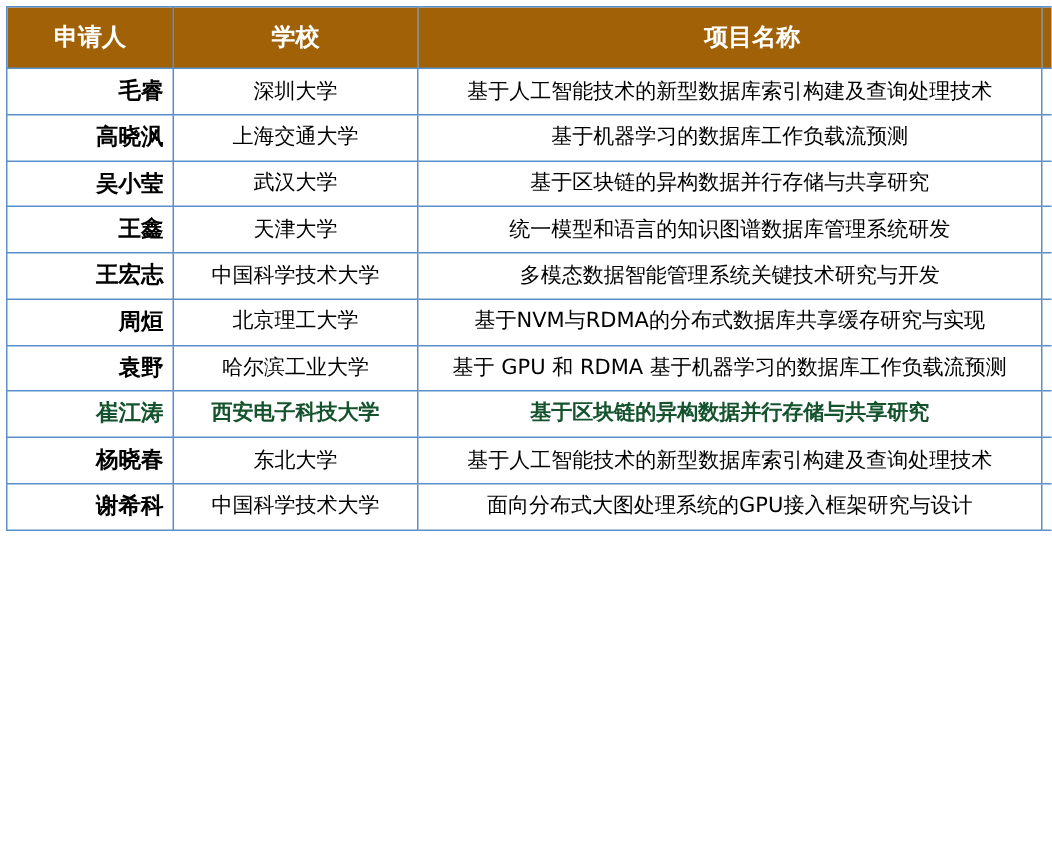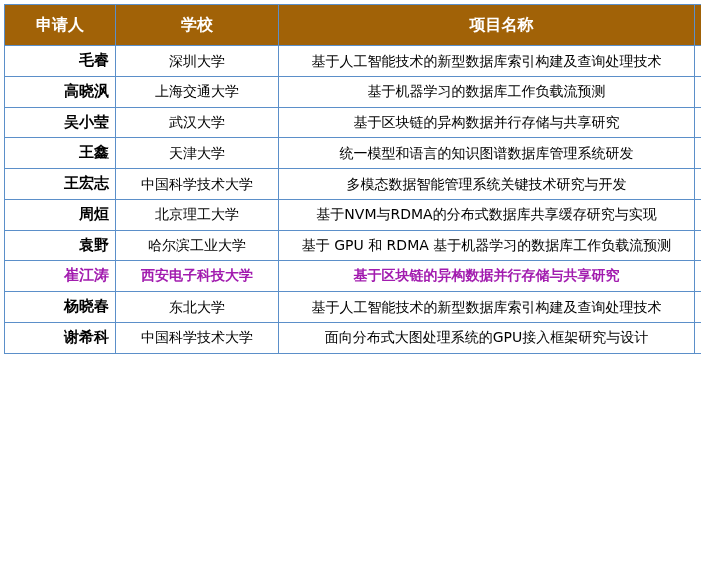--- a/index.html
+++ b/index.html
@@ -60,21 +60,21 @@
   tbody td.project {
     text-align: center;
     font-size: 14px;
   }
   tbody td.category {
     text-align: center;
     font-weight: bold;
     font-size: 15px;
   }
   tbody tr.highlight td {
-    color: #a21caf;
+    color: #14532d;
     font-weight: bold;
   }
   tbody tr.highlight td.school,
   tbody tr.highlight td.project {
     font-weight: bold;
     font-family: Liberation Mono, monospace;
   }
 </style>
 </head>
 <body>

